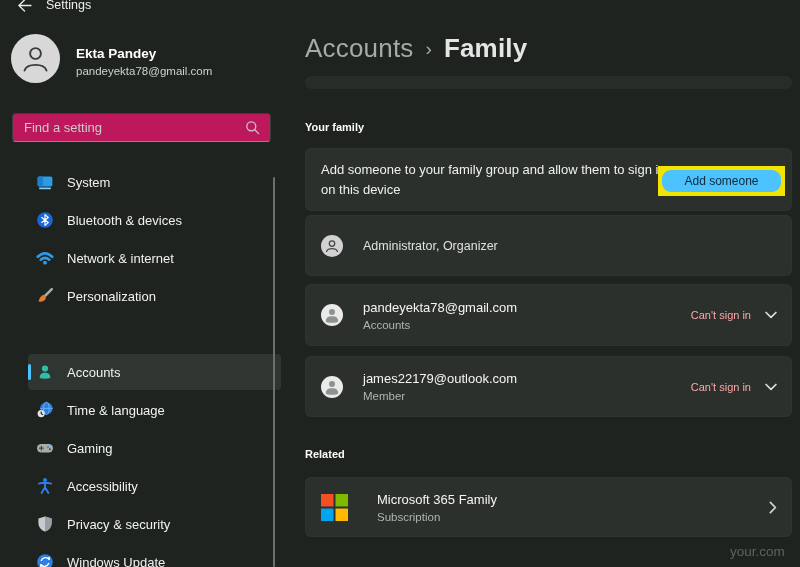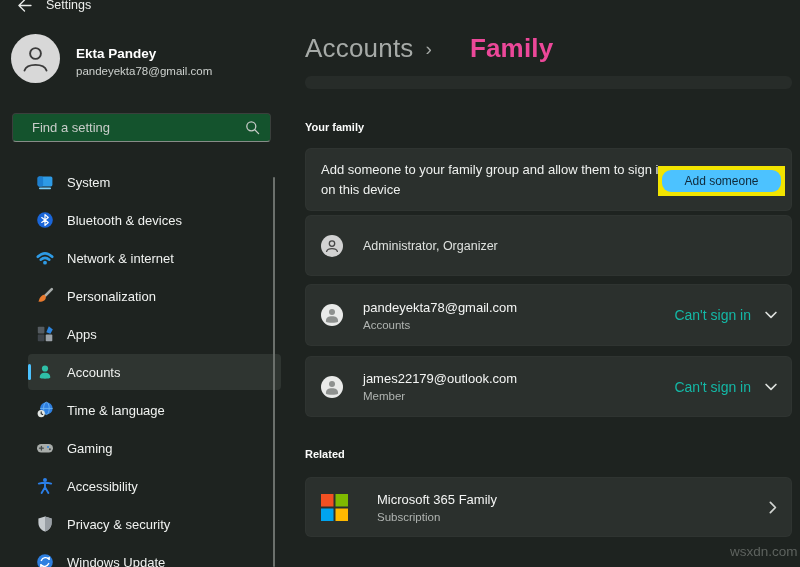--- a/index.html
+++ b/index.html
@@ -13,22 +13,22 @@
   .titlebar{position:absolute;left:0;top:-6px;height:22px;display:flex;align-items:center;gap:14px;padding-left:17px;}
   .titlebar .app-title{font-size:12.5px;color:#eceeec;}
   
   .sidebar{position:absolute;left:0;top:0;width:290px;height:567px;}
   .profile{position:absolute;left:11px;top:33px;width:260px;height:52px;cursor:default;}
   .profile .avatar{position:absolute;left:0;top:1px;width:49px;height:49px;}
   .profile .p-name{position:absolute;left:65px;top:13px;font-size:13.5px;font-weight:bold;color:#ffffff;}
   .profile .p-email{position:absolute;left:65px;top:32px;font-size:11.5px;color:#cdd1ce;}
   .searchbox{
     position:absolute;left:12px;top:113px;width:259px;height:29px;
-    background:#14532d;border:1px solid #3a3f3c;border-bottom:1px solid #878c88;
-    border-radius:4px;display:flex;align-items:center;padding-left:8px;
+    background:#be185d;border:1px solid #3a3f3c;border-bottom:1px solid #878c88;
+    border-radius:4px;display:flex;align-items:center;
   }
   .searchbox input{
     flex:1;background:transparent;border:none;outline:none;color:#e8eae8;
     font-size:13px;padding:0 6px 0 11px;font-family:"Liberation Sans",sans-serif;
   }
   .searchbox input::placeholder{color:#c9cdca;opacity:1;}
   .searchbox .s-icon{margin-right:10px;display:flex;}
   .nav{position:absolute;left:16px;top:0;width:290px;height:567px;}
   .nav-item{
     position:absolute;left:12px;width:253px;height:36px;border-radius:4px;
@@ -39,21 +39,21 @@
   .nav-item.selected{background:#2f3531;}
   .nav-item.selected .pill{
     position:absolute;left:0;top:10px;width:3px;height:16px;border-radius:2px;background:#4cc2ff;
   }
   .side-scrollbar{position:absolute;left:273px;top:177px;width:2px;height:390px;background:#6b706c;border-radius:1px;}
   
   .main{position:absolute;left:290px;top:0;width:510px;height:567px;}
   .breadcrumb{position:absolute;left:15px;top:33px;display:flex;align-items:baseline;gap:12px;}
   .crumb-parent{font-size:26px;color:#a6aaa7;letter-spacing:.2px;}
   .crumb-sep{font-size:19px;color:#a6aaa7;position:relative;top:-2px;}
-  .crumb-current{font-size:26px;color:#ec4899;font-weight:bold;letter-spacing:.2px;margin-left:26px;}
+  .crumb-current{font-size:26px;color:#e5e5e5;font-weight:bold;letter-spacing:.2px;}
   .card-sliver{position:absolute;left:15px;top:76px;width:487px;height:13px;border-radius:6px;background:#272c29;}
   .section-label{position:absolute;left:15px;font-size:11px;font-weight:bold;color:#fbfcfb;}
   .label-your-family{top:121px;}
   .label-related{top:448px;}
   .card{
     position:absolute;left:15px;width:487px;background:#2b302d;border-radius:6px;
     border:1px solid rgba(255,255,255,0.025);
   }
   .card-add{top:148px;height:63px;}
   .card-add .desc{position:absolute;left:15px;top:50%;transform:translateY(-50%);width:350px;font-size:13px;line-height:20.5px;color:#eff1ef;}
@@ -66,21 +66,21 @@
   .card-admin{top:215px;height:61px;}
   .card-member1{top:284px;height:62px;}
   .card-member2{top:356px;height:61px;}
   .card-related{top:477px;height:60px;}
   .row-avatar{width:22px;height:22px;flex:none;}
   .row-text{margin-left:20px;display:flex;flex-direction:column;justify-content:center;}
   .row-title{font-size:13px;color:#f4f5f4;}
   .row-sub{font-size:11.5px;color:#b0b4b1;margin-top:4px;}
   .row-single{font-size:12.5px;color:#dfe2df;}
   .row-right{position:absolute;right:14px;top:0;height:100%;display:flex;align-items:center;gap:14px;}
-  .status-text{font-size:14px;color:#14b8a6;}
+  .status-text{font-size:11px;color:#fca5a5;}
   .ms-logo{width:27px;height:27px;flex:none;}
   .watermark{position:absolute;left:440px;top:544px;font-size:13.5px;color:#5d625e;}
 </style>
 </head>
 <body>
 
 <div id="screen">
 
   <div class="titlebar">
     <span style="display:flex;">
@@ -152,31 +152,20 @@
       <div class="nav-item" style="top:278px">
         <span class="n-icon">
           <svg viewBox="0 0 18 18" width="18" height="18">
               <path d="M15.8 2.2 L9.3 8.7" stroke="#a8adab" stroke-width="2.6" stroke-linecap="round"></path>
               <path d="M8.7 7.9 C10.5 9.1 10.3 11.8 8.3 13.4 C6.7 14.7 4 14.9 2.2 14.6 C3.4 13.5 3 12.2 4 10.8 C5 9.3 7.3 7.1 8.7 7.9 Z" fill="#e87a2e"></path>
             </svg>
         </span>
         <span class="n-label">Personalization</span>
       </div>
 
-      <div class="nav-item" style="top:316px">
-        <span class="n-icon">
-          <svg viewBox="0 0 18 18" width="18" height="18">
-              <rect x="1.8" y="1.8" width="6.6" height="6.6" rx="0.8" fill="#555b60"></rect>
-              <path d="M12.8 1.2 L16.8 4.5 L14.4 8.7 L10.3 7.2 Z" fill="#2e86e0"></path>
-              <rect x="1.8" y="9.6" width="6.6" height="6.6" rx="0.8" fill="#3e444a"></rect>
-              <rect x="9.7" y="9.6" width="6.6" height="6.6" rx="0.8" fill="#9aa1a7"></rect>
-            </svg>
-        </span>
-        <span class="n-label">Apps</span>
-      </div>
 
       <div class="nav-item selected" style="top:354px">
         <span class="pill"></span>
         <span class="n-icon">
           <svg viewBox="0 0 18 18" width="18" height="18">
               <circle cx="9" cy="5.5" r="3.1" fill="#2fbfa7"></circle>
               <path d="M3.7 14.6 C3.7 11 6.2 9.7 9 9.7 C11.8 9.7 14.3 11 14.3 14.6 C14.3 16.2 3.7 16.2 3.7 14.6 Z" fill="#2fbfa7"></path>
             </svg>
         </span>
         <span class="n-label">Accounts</span>
@@ -337,16 +326,16 @@
       </div>
       <div class="row-right">
         <span style="display:flex;">
           <svg width="8" height="13" viewBox="0 0 7 11">
               <path d="M1.2 1 L5.6 5.5 L1.2 10" stroke="#d2d5d2" stroke-width="1.5" fill="none" stroke-linecap="round" stroke-linejoin="round"></path>
             </svg>
         </span>
       </div>
     </div>
 
-    <div class="watermark">wsxdn.com</div>
+    <div class="watermark">your.com</div>
   </div>
 
 </div>
 
 </body></html>

